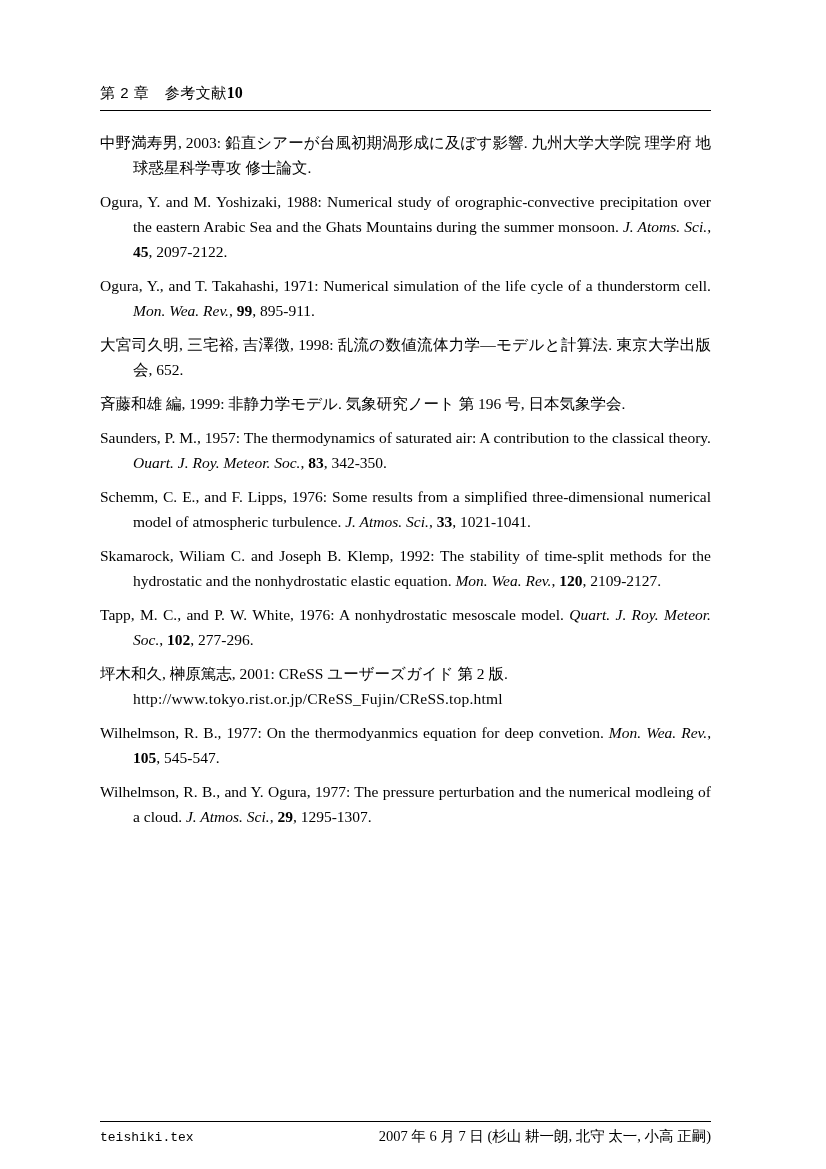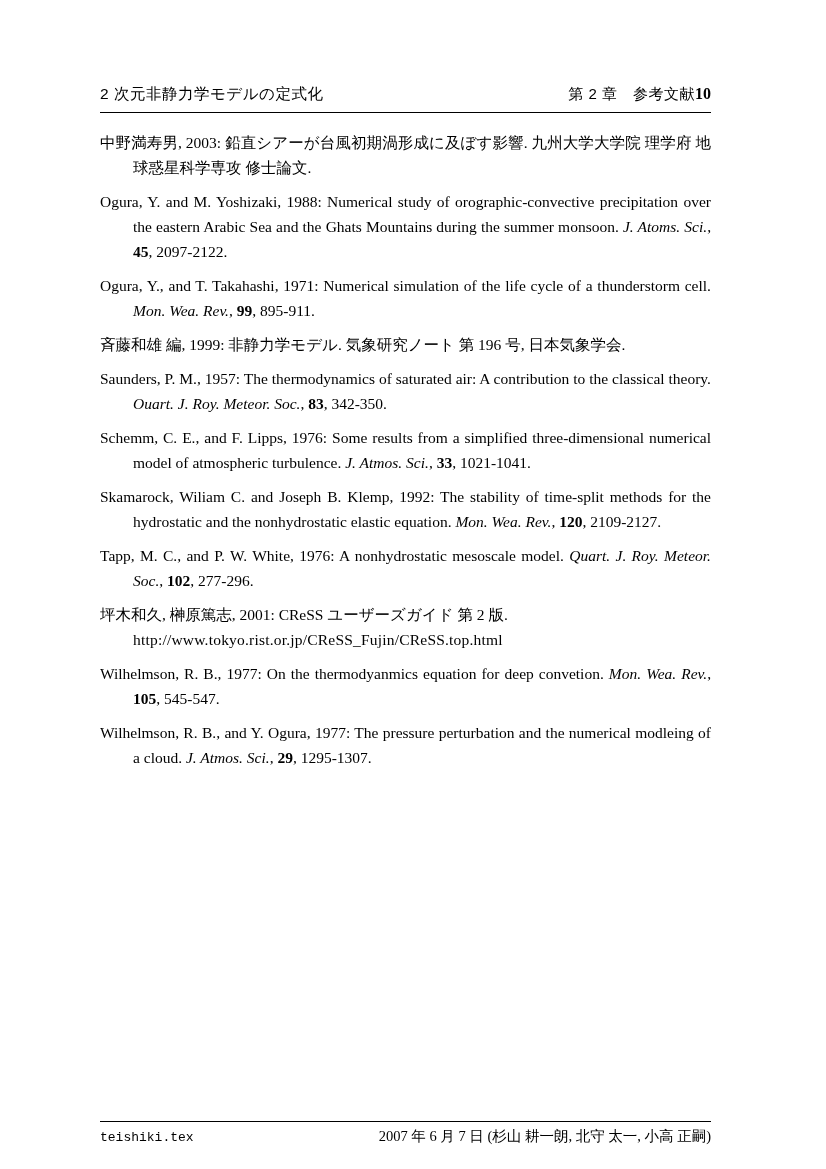--- a/index.html
+++ b/index.html
@@ -81,31 +81,31 @@
   .footer-date {
     font-size: 14.5px;
   }
 </style>
 </head>
 <body>
 
 <div class="page">
 
   <div class="header">
-    <span class="header-left">2 次元非静力学モデルの定式化</span>
     <span class="header-right">
       <span class="header-chapter">第 2 章　参考文献</span>
       <span class="header-pagenum">10</span>
     </span>
   </div>
 
   <div class="refs">
       <p class="ref"><span class="seg-n">中野満寿男, 2003: 鉛直シアーが台風初期渦形成に及ぼす影響. 九州大学大学院 理学府 地球惑星科学専攻 修士論文.</span></p>
       <p class="ref"><span class="seg-n">Ogura, Y. and M. Yoshizaki, 1988: Numerical study of orographic-convective precipitation over the eastern Arabic Sea and the Ghats Mountains during the summer monsoon. </span><span class="seg-i">J. Atoms. Sci.</span><span class="seg-n">, </span><span class="seg-b">45</span><span class="seg-n">, 2097-2122.</span></p>
       <p class="ref"><span class="seg-n">Ogura, Y., and T. Takahashi, 1971: Numerical simulation of the life cycle of a thunderstorm cell. </span><span class="seg-i">Mon. Wea. Rev.</span><span class="seg-n">, </span><span class="seg-b">99</span><span class="seg-n">, 895-911.</span></p>
+      <p class="ref"><span class="seg-n">大宮司久明, 三宅裕, 吉澤徴, 1998: 乱流の数値流体力学—モデルと計算法. 東京大学出版会, 652.</span></p>
       <p class="ref"><span class="seg-n">斉藤和雄 編, 1999: 非静力学モデル. 気象研究ノート 第 196 号, 日本気象学会.</span></p>
       <p class="ref"><span class="seg-n">Saunders, P. M., 1957: The thermodynamics of saturated air: A contribution to the classical theory. </span><span class="seg-i">Ouart. J. Roy. Meteor. Soc.</span><span class="seg-n">, </span><span class="seg-b">83</span><span class="seg-n">, 342-350.</span></p>
       <p class="ref"><span class="seg-n">Schemm, C. E., and F. Lipps, 1976: Some results from a simplified three-dimensional numerical model of atmospheric turbulence. </span><span class="seg-i">J. Atmos. Sci.</span><span class="seg-n">, </span><span class="seg-b">33</span><span class="seg-n">, 1021-1041.</span></p>
       <p class="ref"><span class="seg-n">Skamarock, Wiliam C. and Joseph B. Klemp, 1992: The stability of time-split methods for the hydrostatic and the nonhydrostatic elastic equation. </span><span class="seg-i">Mon. Wea. Rev.</span><span class="seg-n">, </span><span class="seg-b">120</span><span class="seg-n">, 2109-2127.</span></p>
       <p class="ref"><span class="seg-n">Tapp, M. C., and P. W. White, 1976: A nonhydrostatic mesoscale model. </span><span class="seg-i">Quart. J. Roy. Meteor. Soc.</span><span class="seg-n">, </span><span class="seg-b">102</span><span class="seg-n">, 277-296.</span></p>
       <p class="ref"><span class="seg-n">坪木和久, 榊原篤志, 2001: CReSS ユーザーズガイド 第 2 版.</span><br><span class="seg-u">http://www.tokyo.rist.or.jp/CReSS_Fujin/CReSS.top.html</span></p>
       <p class="ref"><span class="seg-n">Wilhelmson, R. B., 1977: On the thermodyanmics equation for deep convetion. </span><span class="seg-i">Mon. Wea. Rev.</span><span class="seg-n">, </span><span class="seg-b">105</span><span class="seg-n">, 545-547.</span></p>
       <p class="ref"><span class="seg-n">Wilhelmson, R. B., and Y. Ogura, 1977: The pressure perturbation and the numerical modleing of a cloud. </span><span class="seg-i">J. Atmos. Sci.</span><span class="seg-n">, </span><span class="seg-b">29</span><span class="seg-n">, 1295-1307.</span></p>
     </div>
 

